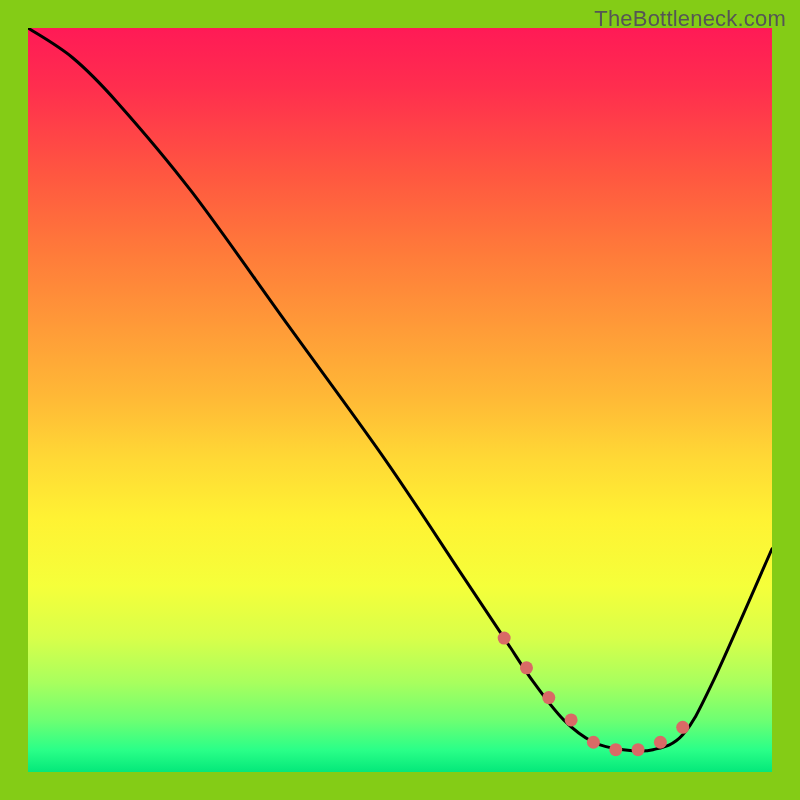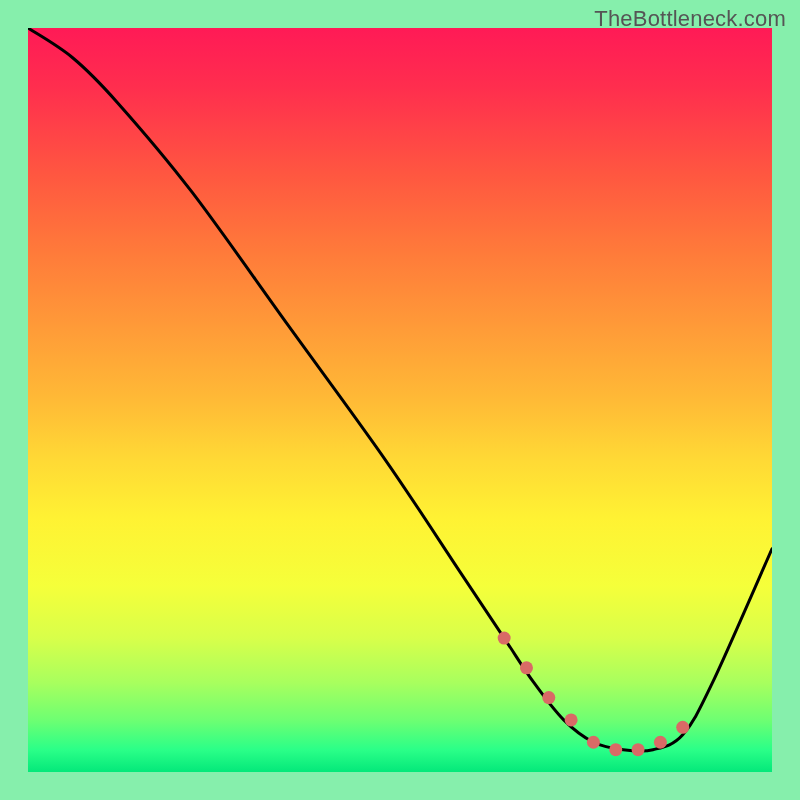--- a/index.html
+++ b/index.html
@@ -8,21 +8,21 @@
     width: 800px;
     height: 800px;
     background: #000;
     overflow: hidden;
     font-family: Arial, Helvetica, sans-serif;
   }
   .frame {
     position: relative;
     width: 800px;
     height: 800px;
-    background: #86efac;
+    background: #84cc16;
   }
   .watermark {
     position: absolute;
     top: 6px;
     right: 14px;
     color: #555;
     font-size: 22px;
     font-weight: 500;
     letter-spacing: 0.2px;
     z-index: 5;

